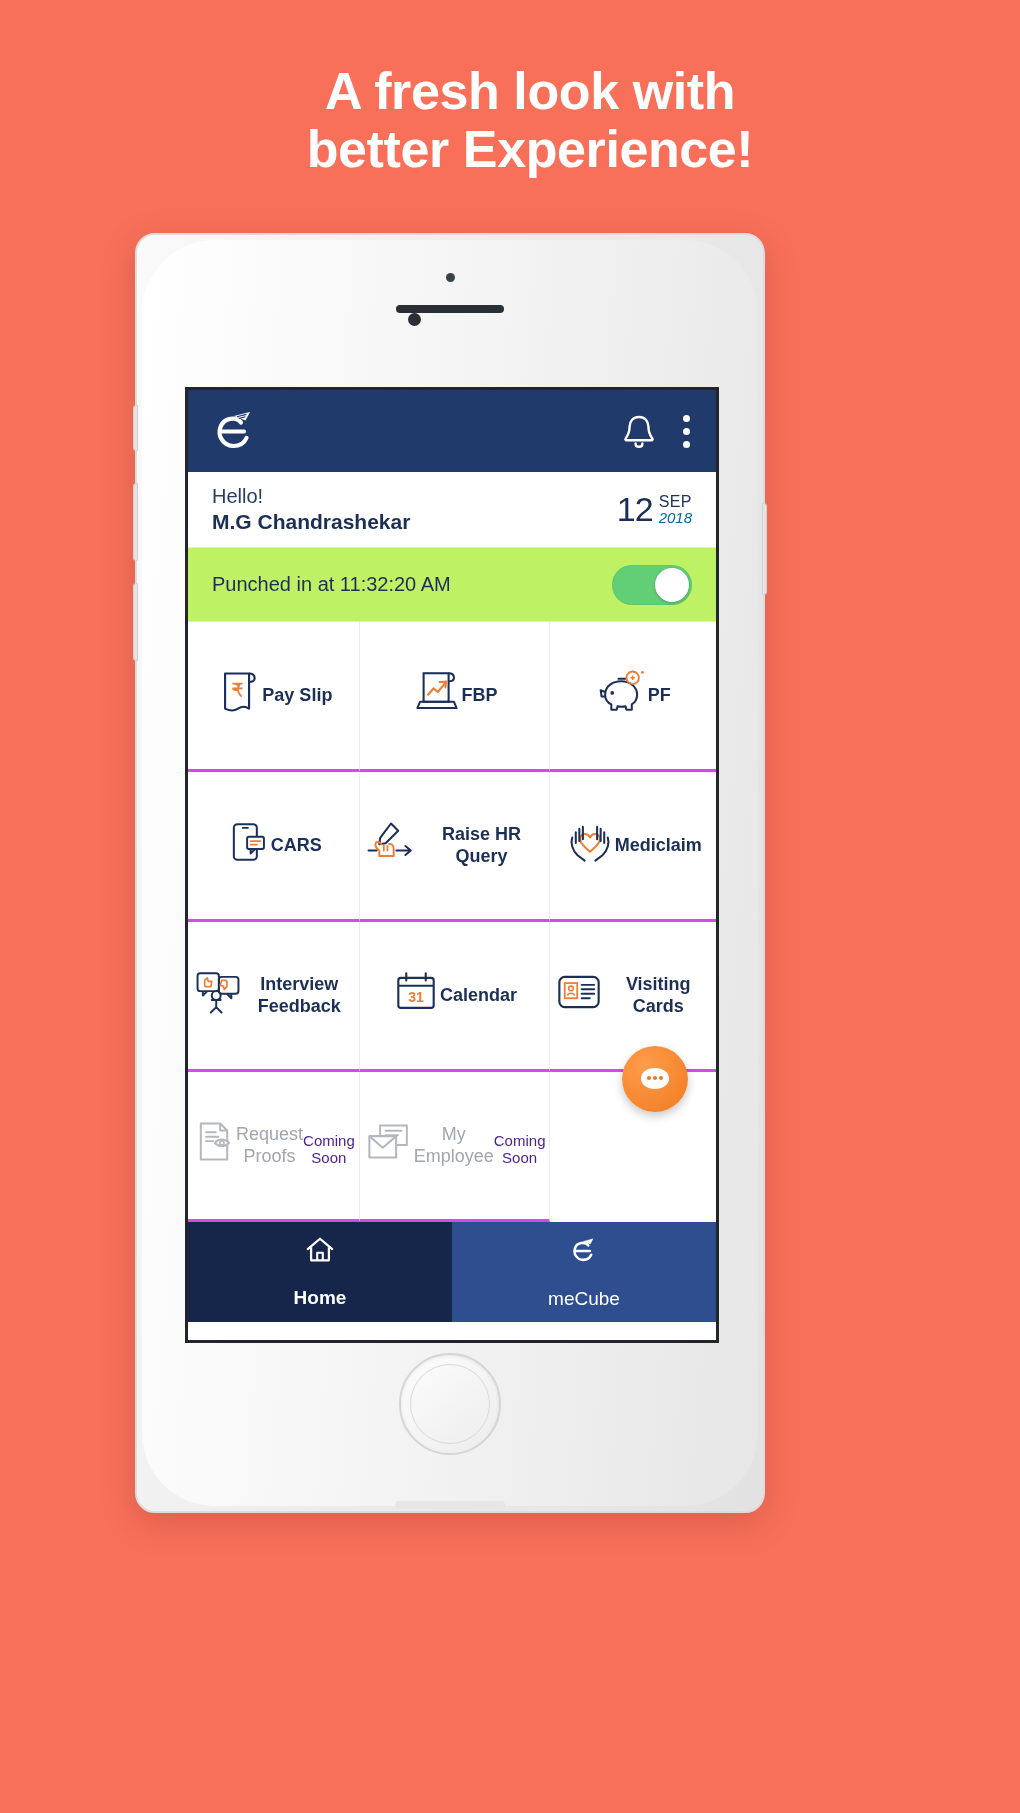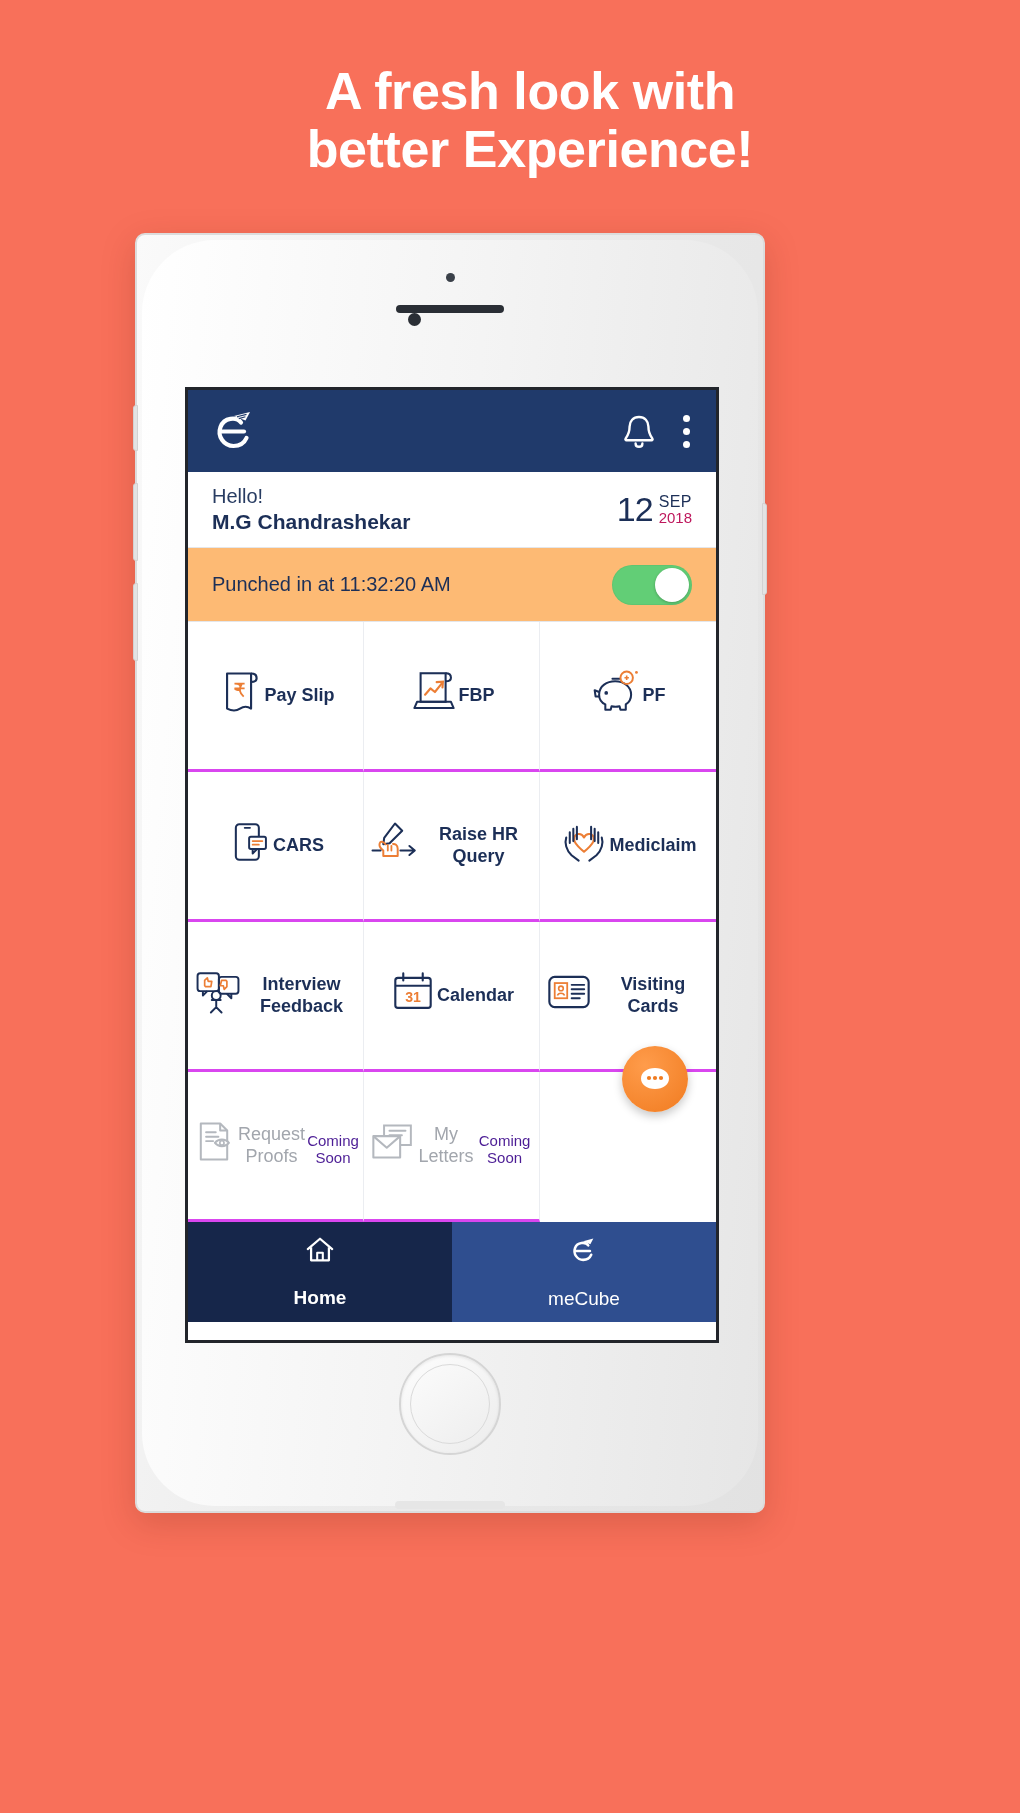--- a/index.html
+++ b/index.html
@@ -19,21 +19,21 @@
     letter-spacing: -0.4px;
     padding-left: 40px;
   }
   .headline .l2 { display: block; }
 
   
   .phone {
     position: absolute; left: 135px; top: 233px;
     width: 630px; height: 1280px;
     background: linear-gradient(100deg,#FAFAFA 0%,#EDEDED 42%,#E2E2E2 100%);
-    border-radius: 10px;
+    border-radius: 20px;
     box-shadow: 0 10px 34px rgba(120,35,20,0.22);
     border: 2px solid #DCDCDC;
   }
   .phone-inner-shade {
     position: absolute; inset: 5px; border-radius: 73px;
     background: linear-gradient(95deg,#FFFFFF 0%,#F4F4F4 48%,#E6E6E6 100%);
   }
   .btn-side {
     position: absolute; background: #E3E3E3;
     border: 1px solid #D2D2D2;
@@ -93,25 +93,25 @@
     height: 76px; background:#FFFFFF; display:flex; align-items:center;
     padding: 0 24px; border-bottom: 1px solid #E4E6EA;
   }
   .greet-left { flex: 1; }
   .greet-hello { font-size: 20px; color:#283C62; line-height: 1.25; }
   .greet-name { font-size: 21px; color:#1C2F57; font-weight: bold; line-height:1.25; }
   .date-box { display:flex; align-items:center;margin-left:34px; }
   .date-day { font-size: 34px; color:#1C2F57; font-weight:300; letter-spacing:-1px; }
   .date-my { margin-left: 6px; line-height:1.08; }
   .date-mon { font-size: 16px; color:#1C2F57; font-weight:500; letter-spacing:0.4px;}
-  .date-yr { font-size: 15px; color:#be185d; }
+  .date-yr { font-size: 15px; color:#0369a1;font-style:italic; }
 
   
   .punch-row {
-    height: 74px; background:#fdba74; display:flex; align-items:center;
+    height: 74px; background:#bef264; display:flex; align-items:center;
     padding: 0 24px; border-bottom: 1px solid #E4E6EA; gap: 44px;
   }
   .punch-text { flex:1; font-size: 20px; color:#1C2F57; }
   .toggle {
     width: 80px; height: 40px; border-radius: 20px; background:#62CE76;
     position: relative; box-shadow: inset 0 0 0 1px rgba(0,0,0,0.04);
   }
   .toggle .knob {
     position:absolute; right:3px; top:3px; width:34px; height:34px;
     border-radius:50%; background:#FFFFFF; box-shadow: 0 1px 3px rgba(0,0,0,0.25);
@@ -363,21 +363,21 @@
 
         <div class="tile soon">
           <div class="tile-icon">
             <svg viewBox="0 0 56 48" width="50" height="43">
               <path d="M18 6 L48 6 L48 28 L18 28 Z" fill="#FFFFFF" stroke="#B4B8BE" stroke-width="2.2"></path>
               <path d="M24 12 L42 12 M24 17 L38 17" stroke="#B4B8BE" stroke-width="2.1" stroke-linecap="round"></path>
               <path d="M6 18 L36 18 L36 42 L6 42 Z" fill="#FFFFFF" stroke="#B4B8BE" stroke-width="2.3" stroke-linejoin="round"></path>
               <path d="M6 18 L21 31 L36 18" fill="none" stroke="#B4B8BE" stroke-width="2.3" stroke-linejoin="round"></path>
             </svg>
           </div>
-          <div class="tile-label">My Letters</div>
+          <div class="tile-label">My Employee</div>
           <div class="tile-sub">Coming Soon</div>
         </div>
 
         <div class="fab">
           <svg viewBox="0 0 34 30" width="34" height="30">
             <path d="M17 4 C9 4, 3 8.5, 3 14.5 C3 20.5, 9 25, 17 25 C25 25, 31 20.5, 31 14.5 C31 8.5, 25 4, 17 4 Z" fill="#FFFFFF"></path>
             <circle cx="11" cy="14" r="2.1" fill="#F07B20"></circle>
             <circle cx="17" cy="14" r="2.1" fill="#F07B20"></circle>
             <circle cx="23" cy="14" r="2.1" fill="#F07B20"></circle>
           </svg>

